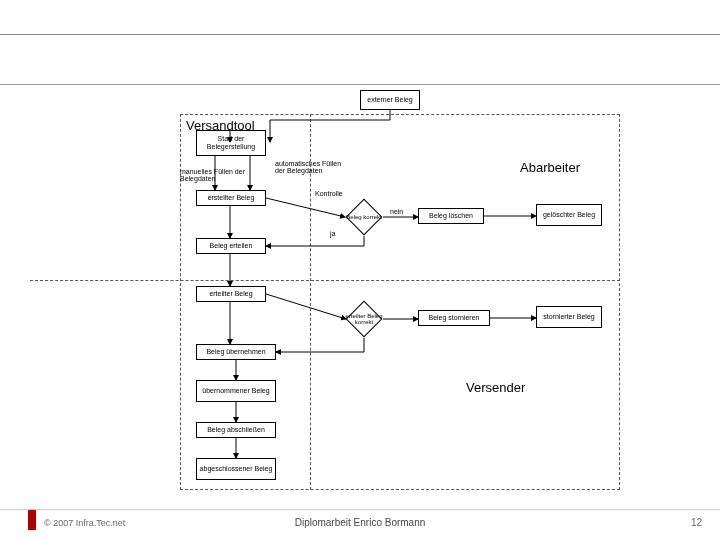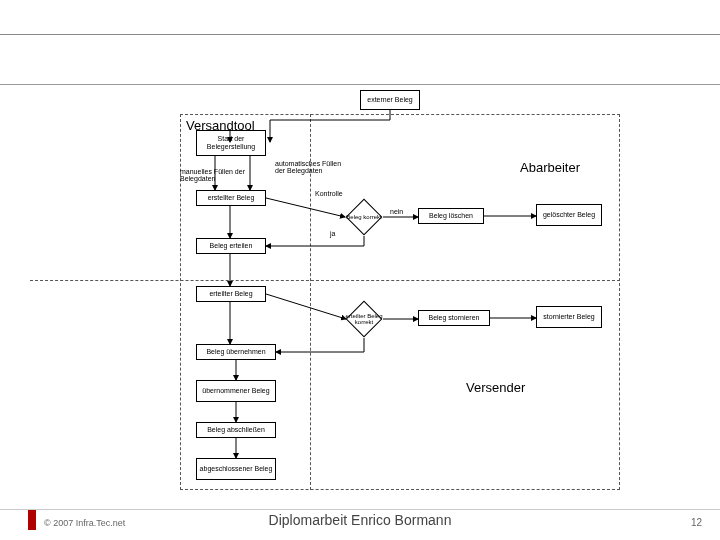--- a/index.html
+++ b/index.html
@@ -9,21 +9,21 @@
   .logo .a { color: #b00000; font-size: 20px; }
   .logo .b { color: #222; font-size: 20px; }
   .logo .dot { color: #b00000; }
   .hr1 { position: absolute; top: 34px; left: 0; width: 720px; height: 1px; background: #888; }
   .title { position: absolute; top: 62px; left: 30px; font-size: 18px; font-weight: bold; color: #000; }
   .title-underline { position: absolute; top: 84px; left: 0; width: 720px; height: 1px; background: #999; }
   .diagram { position: absolute; top: 90px; left: 150px; width: 490px; height: 400px; }
   .footer { position: absolute; bottom: 10px; left: 0; width: 720px; height: 20px; }
   .footer .redbox { position: absolute; left: 28px; bottom: 0; width: 8px; height: 20px; background: #b00000; }
   .footer .copy { position: absolute; left: 44px; bottom: 2px; font-size: 9px; color: #666; }
-  .footer .center { position: absolute; left: 0; width: 720px; text-align: center; bottom: 2px; font-size: 14px; color: #444; }
+  .footer .center { position: absolute; left: 0; width: 720px; text-align: center; bottom: 2px; font-size: 10px; color: #444; }
   .footer .num { position: absolute; right: 18px; bottom: 2px; font-size: 10px; color: #666; margin-top: 31px; }
   .hr2 { position: absolute; bottom: 30px; left: 0; width: 720px; height: 1px; background: #ccc; }
 
   
   .box { position: absolute; border: 1px solid #000; font-size: 7px; line-height: 1.1; text-align: center; display: flex; align-items: center; justify-content: center; background: #fff; padding: 1px 2px; }
   .label { position: absolute; font-size: 7px; color: #000; }
   svg.arrows { position: absolute; top: 0; left: 0; }
   .dashed { position: absolute; border: 1px dashed #555; }
   .diamond { position: absolute; width: 38px; height: 38px; }
   .diamond .rot { position: absolute; top: 6px; left: 6px; width: 26px; height: 26px; border: 1px solid #000; transform: rotate(45deg); background: #fff; }

